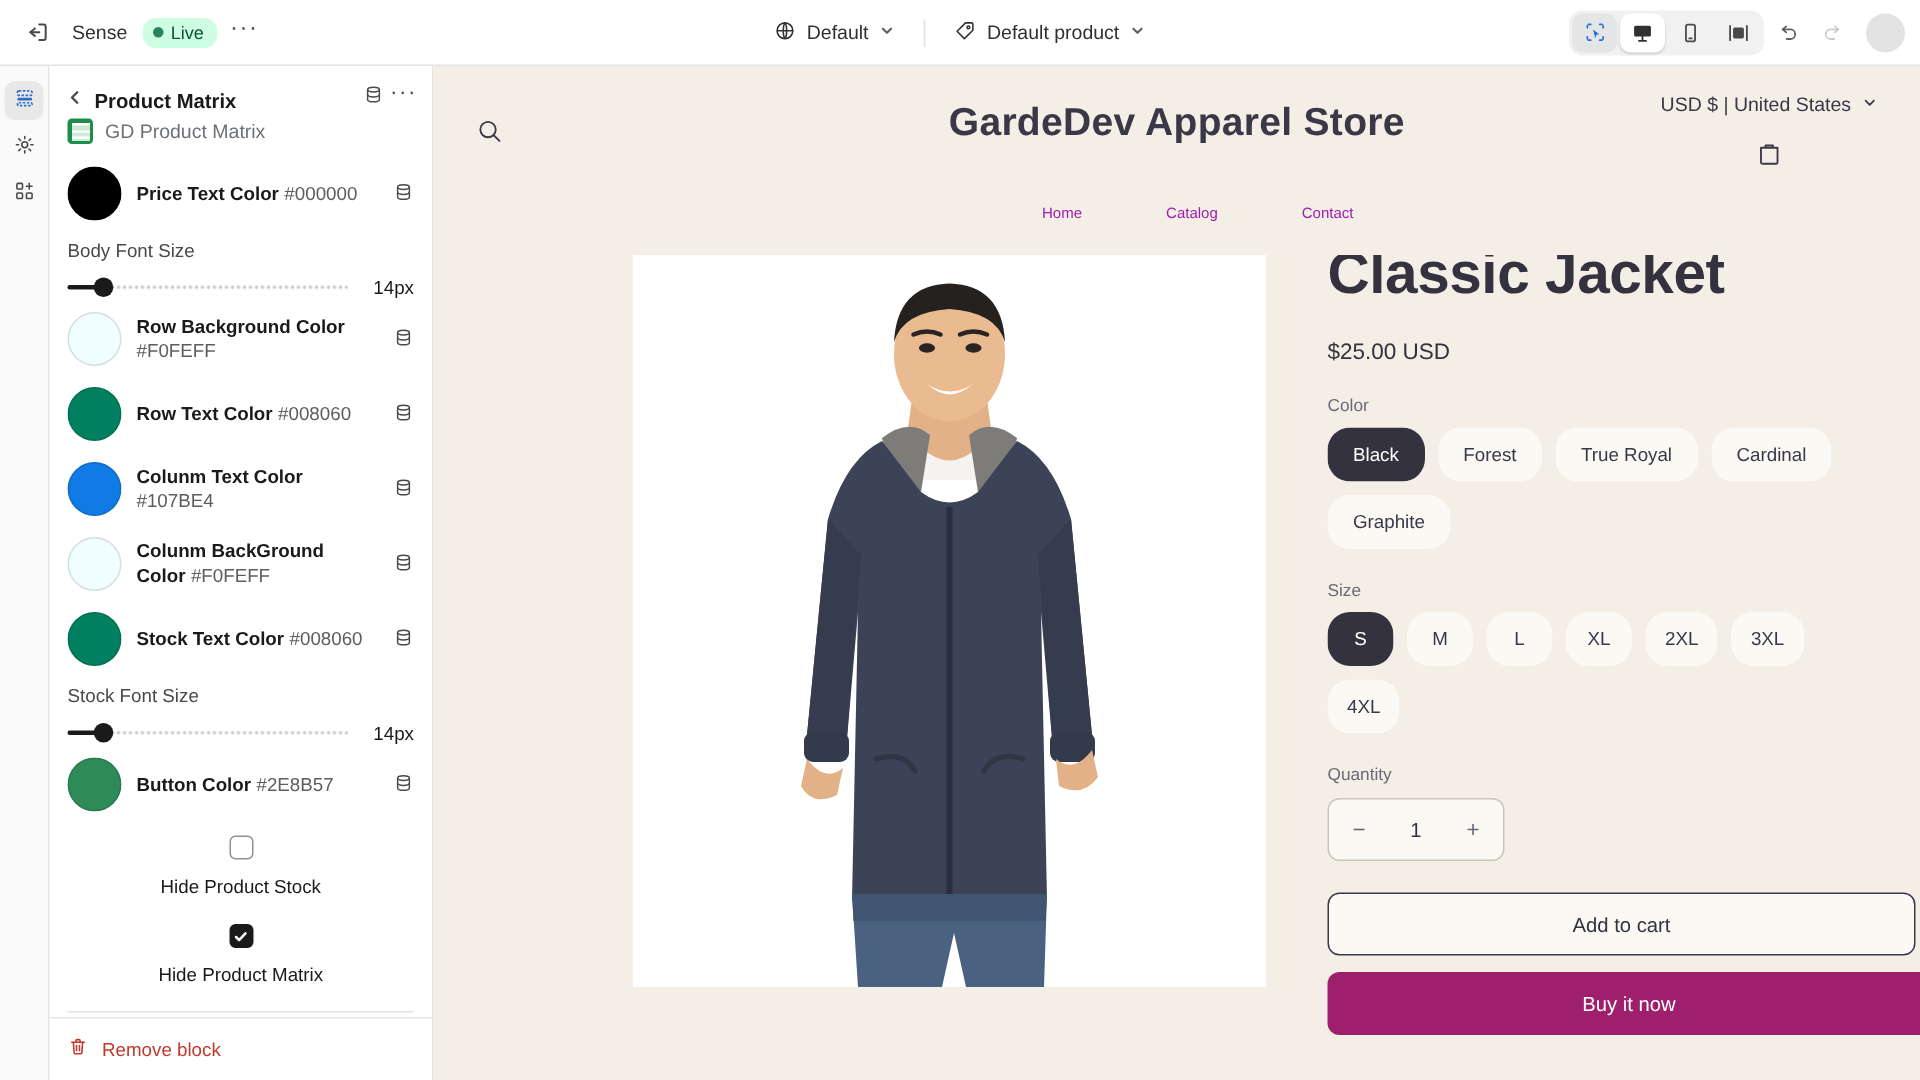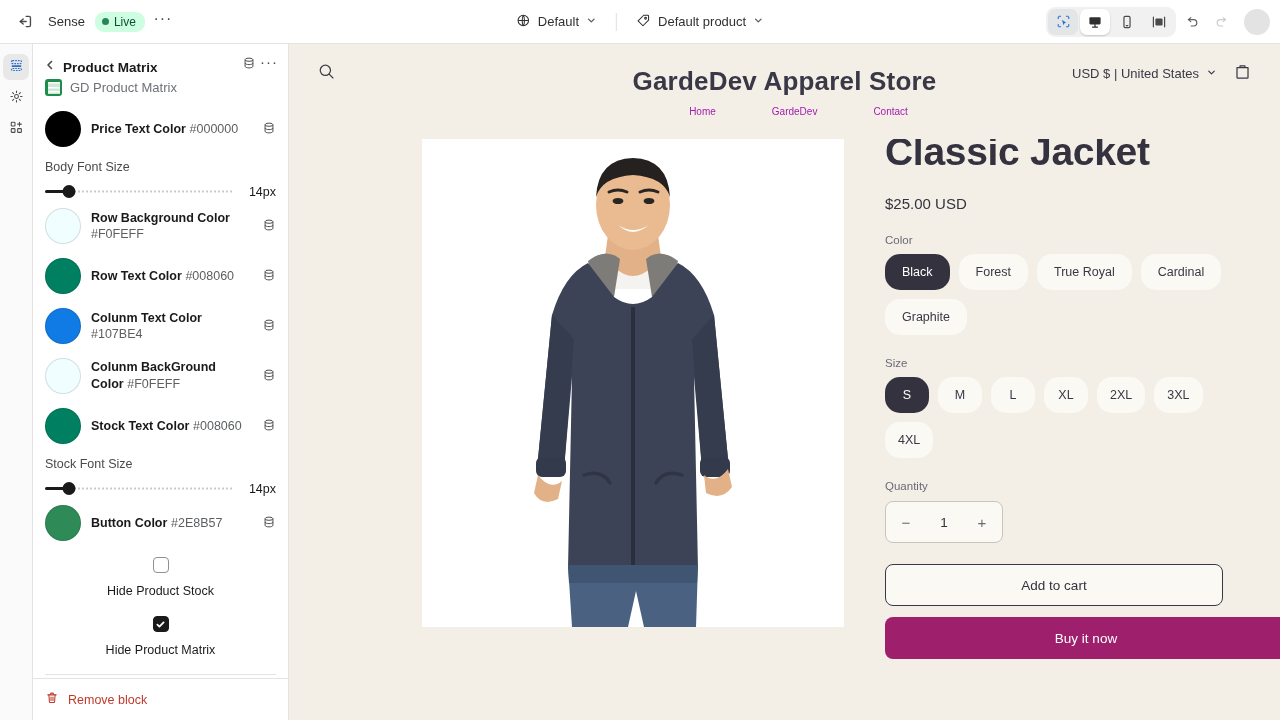--- a/index.html
+++ b/index.html
@@ -169,21 +169,21 @@
   .preview { flex: 1; background: #f3efe6; overflow: hidden; position: relative; }
   .store { width: 100%; height: 100%; font-family: "Liberation Sans", sans-serif; color: #2e2d3a; }
 
   .store-head { padding: 18px 28px 0 28px; position: relative; }
   .store-head-row { display: flex; align-items: center; }
   .search-ico { color: #3c3b47; cursor: pointer; }
   .store-title {
     position: absolute; left: 50%; top: 22px; transform: translateX(-50%);
     font-size: 26px; font-weight: 700; color: #3a3847; white-space: nowrap; letter-spacing: .2px;
   }
-  .store-head-right { margin-left: auto; display: flex; align-items: center; gap: 16px; }
+  .store-head-right { margin-left: auto; display: flex; align-items: center; gap: 16px; flex-direction: column; }
   .currency { display: flex; align-items: center; gap: 7px; font-size: 13px; color: #3a3847; cursor: pointer; }
   .cart-ico { color: #3a3847; cursor: pointer; }
   .store-nav { display: flex; justify-content: center; gap: 28px; margin-top: 22px; }
   .store-nav span { font-size: 10px; color: #a21caf; cursor: pointer; margin-left: 28px; }
 
   .store-body { display: flex; gap: 0; padding: 22px 0 0 0; height: calc(100% - 92px); }
   .media { flex: 0 0 590px; display: flex; justify-content: center; padding-left: 98px; }
   .photo {
     width: 422px; height: 488px; background: #fff; overflow: hidden; position: relative;
   }
@@ -207,21 +207,21 @@
 
   .qty {
     margin-top: 9px; width: 118px; height: 42px; border-radius: 8px;
     border: 1px solid #c9c5bb; background: #fbf9f4;
     display: flex; align-items: center; justify-content: space-between; padding: 0 12px;
   }
   .qty-btn { font-size: 15px; color: #6b6977; cursor: pointer; user-select: none; width: 16px; text-align: center; }
   .qty-val { font-size: 13.5px; color: #34323f; }
 
   .btn-cart {
-    margin-top: 21px; width: 338px; height: 42px; border-radius: 8px;
+    margin-top: 21px; width: 392px; height: 42px; border-radius: 8px;
     border: 1px solid #3a3847; background: #fbf9f4; color: #34323f;
     font-size: 13.5px; display: flex; align-items: center; justify-content: center;
     cursor: pointer; font-family: "Liberation Sans", sans-serif;
   }
   .btn-buy {
     margin-top: 11px; width: 402px; height: 42px; border-radius: 8px;
     border: none; background: #9e1f6b; color: #fff;
     font-size: 13.5px; display: flex; align-items: center; justify-content: center;
     cursor: pointer; font-family: "Liberation Sans", sans-serif;
   }
@@ -579,21 +579,21 @@
               <span class="cart-ico">
                 <svg width="19" height="19" viewBox="0 0 20 20" fill="none" stroke="currentColor" stroke-width="1.3" stroke-linejoin="round">
                   <path d="M4.2 5.8h11.6v10.4a.8.8 0 01-.8.8H5a.8.8 0 01-.8-.8V5.8z"></path>
                   <path d="M7.4 5.8V4.2h5.2v1.6"></path>
                 </svg>
               </span>
             </div>
           </div>
           <div class="store-nav">
             <span>Home</span>
-            <span>GardeDev</span>
+            <span>Catalog</span>
             <span>Contact</span>
           </div>
         </div>
 
         <div class="store-body">
           <div class="media">
             <div class="photo">
               <div class="ph-bg"></div>
               <svg class="ph-person" width="330" height="488" viewBox="0 0 330 488">
                 <rect width="330" height="488" fill="#ffffff"></rect>

